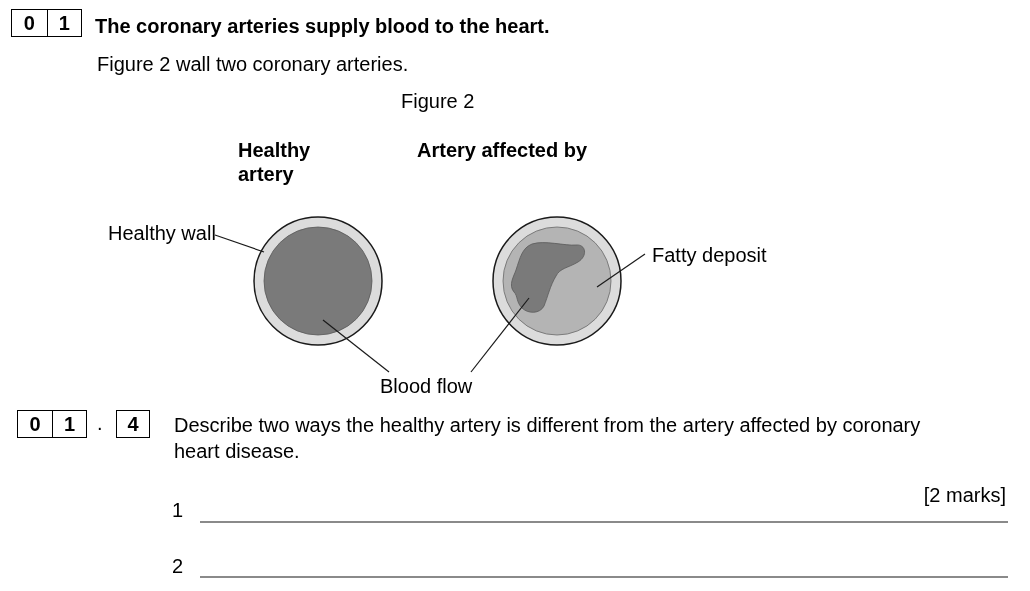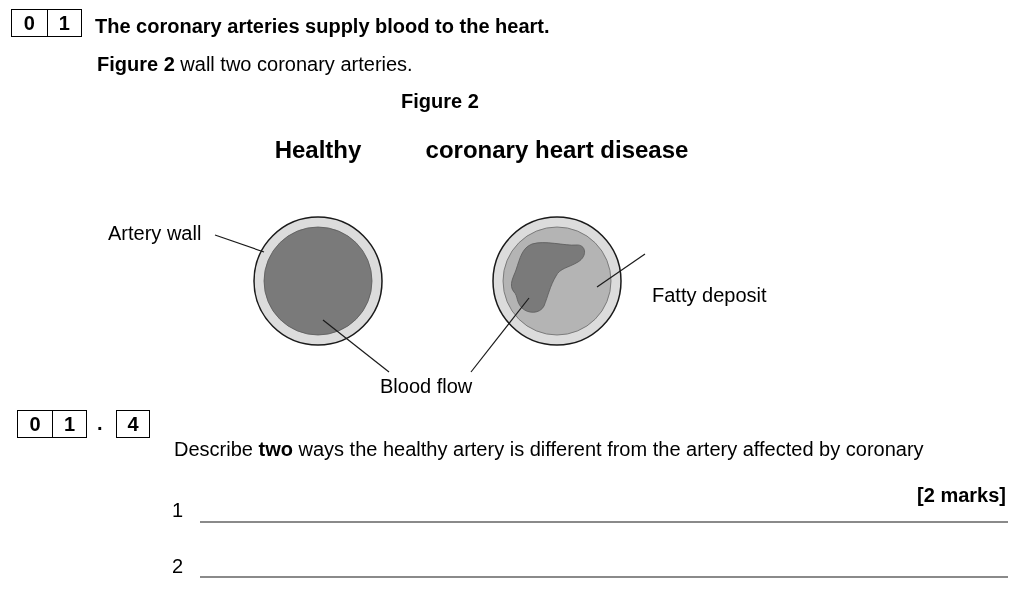--- a/index.html
+++ b/index.html
@@ -2,31 +2,31 @@
 <html><head>
 <meta charset="utf-8">
 <style>
   html, body { margin: 0; padding: 0; background: #ffffff; }
   body {
     width: 1030px; height: 591px; position: relative; overflow: hidden;
     font-family: "Liberation Sans", "DejaVu Sans", sans-serif;
     color: #000000; font-size: 20px;
   }
   .abs { position: absolute; white-space: nowrap; }
-  .bold { font-weight: bold; }
+  .bold { font-weight: normal; }
   .qbox {
     position: absolute; display: flex; border: 1.5px solid #000;
     box-sizing: border-box; height: 28px;
   }
   .qcell {
     width: 35px; height: 100%; display: flex; align-items: center; justify-content: center;
     font-weight: bold; font-size: 20px; box-sizing: border-box;
   }
   .qcell + .qcell { border-left: 1px solid #000; }
-  .centered { text-align: center; line-height: 24px; font-weight: bold; font-size: 24px; }
+  .centered { line-height: 24px; font-weight: bold; font-size: 20px; }
   .answer-line {
     position: absolute; left: 200px; width: 808px; height: 0;
     border-top: 2px solid #8a8a8a;
   }
   svg#figure { position: absolute; left: 0; top: 0; }
 </style>
 </head>
 <body>
 
 <div class="qbox" style="left:11px; top:9px; width:71px;">
@@ -37,23 +37,24 @@
 <div class="abs" style="left:95px; top:15px;font-weight:bold;">The coronary arteries supply blood to the heart.</div>
 
 <div class="abs" style="left:97px; top:53px;">
   <span class="bold">Figure 2</span><span> wall two coronary arteries.</span>
 </div>
 
 <div class="abs bold" style="left:401px; top:90px;">Figure 2</div>
 
 <div class="abs centered" style="left:238px; top:138px; width:160px;">
   <div>Healthy</div>
+  <div>artery</div>
 </div>
 <div class="abs centered" style="left:417px; top:138px; width:280px;">
-  <div>coronary heart disease</div>
+  <div>Artery affected by</div>
 </div>
 
 <svg id="figure" width="1030" height="591">
 
   <g>
     <circle cx="318" cy="281" r="64" fill="#dcdcdc" stroke="#1a1a1a" stroke-width="1.5"></circle>
     <circle cx="318" cy="281" r="54" fill="#7a7a7a" stroke="#5a5a5a" stroke-width="0.8"></circle>
   </g>
 
   <g>
@@ -61,35 +62,36 @@
     <circle cx="557" cy="281" r="54" fill="#b4b4b4" stroke="#6a6a6a" stroke-width="0.8"></circle>
     <path d="M532,244 C545,240 565,246 576,245 C586,244 588,256 578,262 C568,268 560,268 556,276 C550,286 548,296 544,306 C540,314 528,314 522,308 C516,302 518,296 514,292 C508,285 514,276 516,270 C520,258 522,248 532,244 Z" fill="#7a7a7a" stroke="#5a5a5a" stroke-width="0.8"></path>
   </g>
 
   <line x1="215" y1="235" x2="264" y2="252" stroke="#1a1a1a" stroke-width="1.2"></line>
   <line x1="645" y1="254" x2="597" y2="287" stroke="#1a1a1a" stroke-width="1.2"></line>
   <line x1="389" y1="372" x2="323" y2="320" stroke="#1a1a1a" stroke-width="1.2"></line>
   <line x1="471" y1="372" x2="529" y2="298" stroke="#1a1a1a" stroke-width="1.2"></line>
 </svg>
 
-<div class="abs" style="left:108px; top:222px;">Artery wall</div>
-<div class="abs" style="left:652px; top:244px;margin-top:40px;">Fatty deposit</div>
+<div class="abs" style="left:108px; top:222px;">Healthy wall</div>
+<div class="abs" style="left:652px; top:244px;">Fatty deposit</div>
 <div class="abs" style="left:380px; top:375px;text-align:center;">Blood flow</div>
 
 <div class="qbox" style="left:17px; top:410px; width:70px;">
   <div class="qcell">0</div>
   <div class="qcell">1</div>
 </div>
 <div class="abs bold" style="left:97px; top:412px;">.</div>
 <div class="qbox" style="left:116px; top:410px; width:34px;">
   <div class="qcell" style="width:32px;">4</div>
 </div>
 
-<div class="abs" style="left:174px; top:412px; line-height:26px;margin-top:24px;">
+<div class="abs" style="left:174px; top:412px; line-height:26px;">
   <div><span>Describe </span><span class="bold">two</span><span> ways the healthy artery is different from the artery affected by coronary</span></div>
+  <div>heart disease.</div>
 </div>
 
 <div class="abs bold" style="right:24px; top:484px;">[2 marks]</div>
 
 <div class="abs" style="left:172px; top:499px;">1</div>
 <div class="answer-line" style="top:521px;"></div>
 
 <div class="abs" style="left:172px; top:555px;">2</div>
 <div class="answer-line" style="top:576px;"></div>
 

